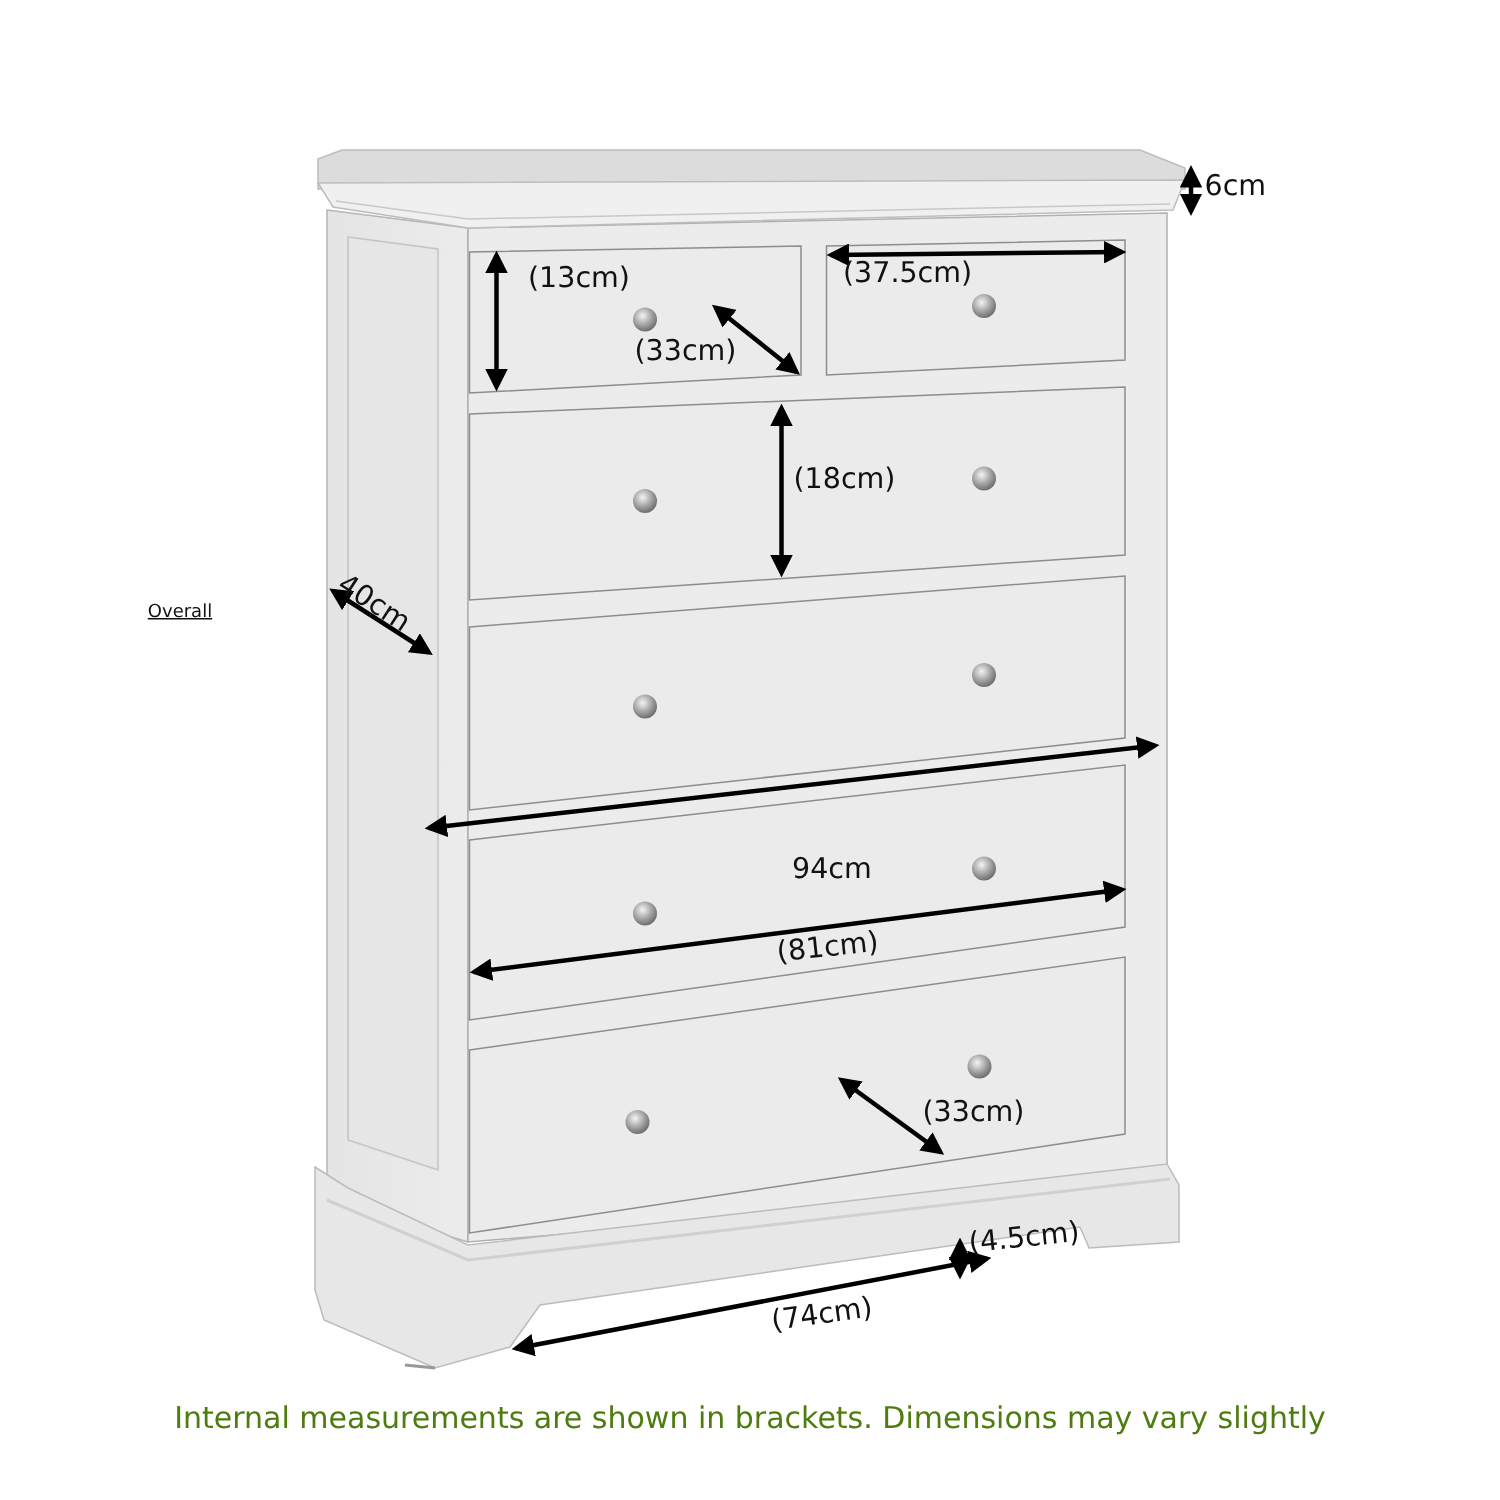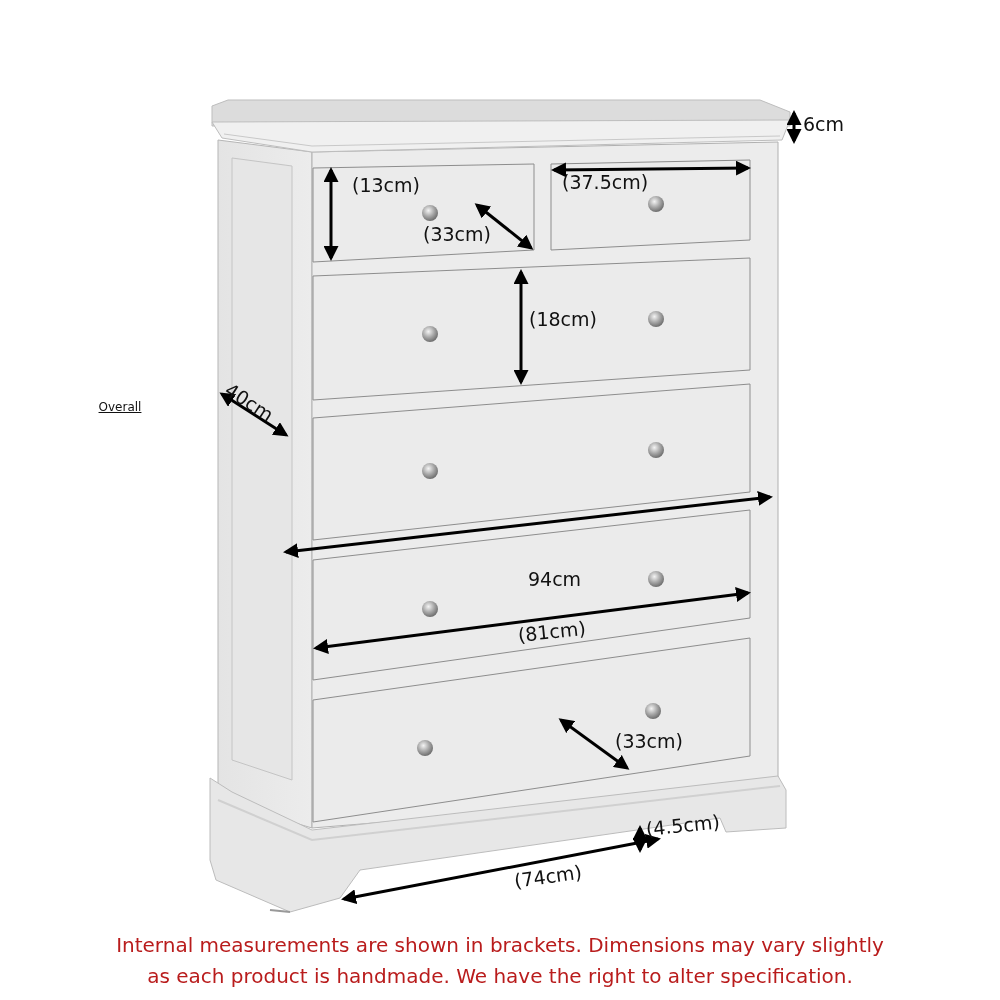--- a/index.html
+++ b/index.html
@@ -1,21 +1,21 @@
 <!DOCTYPE html>
 <html><head>
 <meta charset="utf-8">
 <style>
   html,body{margin:0;padding:0;background:#fff;}
   body{width:1000px;height:1000px;position:relative;overflow:hidden;font-family:"DejaVu Sans","Liberation Sans",sans-serif;color:#111;}
   #stage{position:absolute;left:0;top:0;width:1000px;height:1000px;}
   .lbl{position:absolute;font-size:19px;line-height:1;white-space:nowrap;color:#111;font-family:"DejaVu Sans",sans-serif;}
   .overall{position:absolute;left:40px;top:392px;width:160px;text-align:center;font-size:12px;line-height:31.5px;font-family:"DejaVu Sans",sans-serif;text-decoration:underline;}
   .overall div{white-space:nowrap;}
-  .footer{position:absolute;left:0;top:930px;width:1000px;text-align:center;font-size:20px;line-height:31px;font-family:"DejaVu Sans",sans-serif;color:#b91c1c;}
+  .footer{position:absolute;left:0;top:930px;width:1000px;text-align:center;font-size:20px;line-height:31px;font-family:"DejaVu Sans",sans-serif;color:#4d7c0f;}
   .footer div{white-space:nowrap;}
 </style>
 </head>
 <body>
 
 <div id="stage">
 
   <svg width="1000" height="1000" viewBox="0 0 1000 1000" style="position:absolute;left:0;top:0;">
     <defs>
       <marker id="ah" viewBox="0 0 10 10" refX="8" refY="5" markerWidth="5" markerHeight="5" orient="auto-start-reverse">
@@ -109,15 +109,14 @@
   <div class="lbl" style="left:615px;top:732px;">(33cm)</div>
   <div class="lbl" style="left:645px;top:820px;transform:rotate(-6deg);transform-origin:left top;">(4.5cm)</div>
   <div class="lbl" style="left:513px;top:872px;transform:rotate(-8deg);transform-origin:left top;">(74cm)</div>
 
   <div class="overall">
     <div>Overall</div>
   </div>
 
   <div class="footer">
     <div>Internal measurements are shown in brackets. Dimensions may vary slightly</div>
-    <div>as each product is handmade. We have the right to alter specification.</div>
   </div>
 </div>
 
 </body></html>

